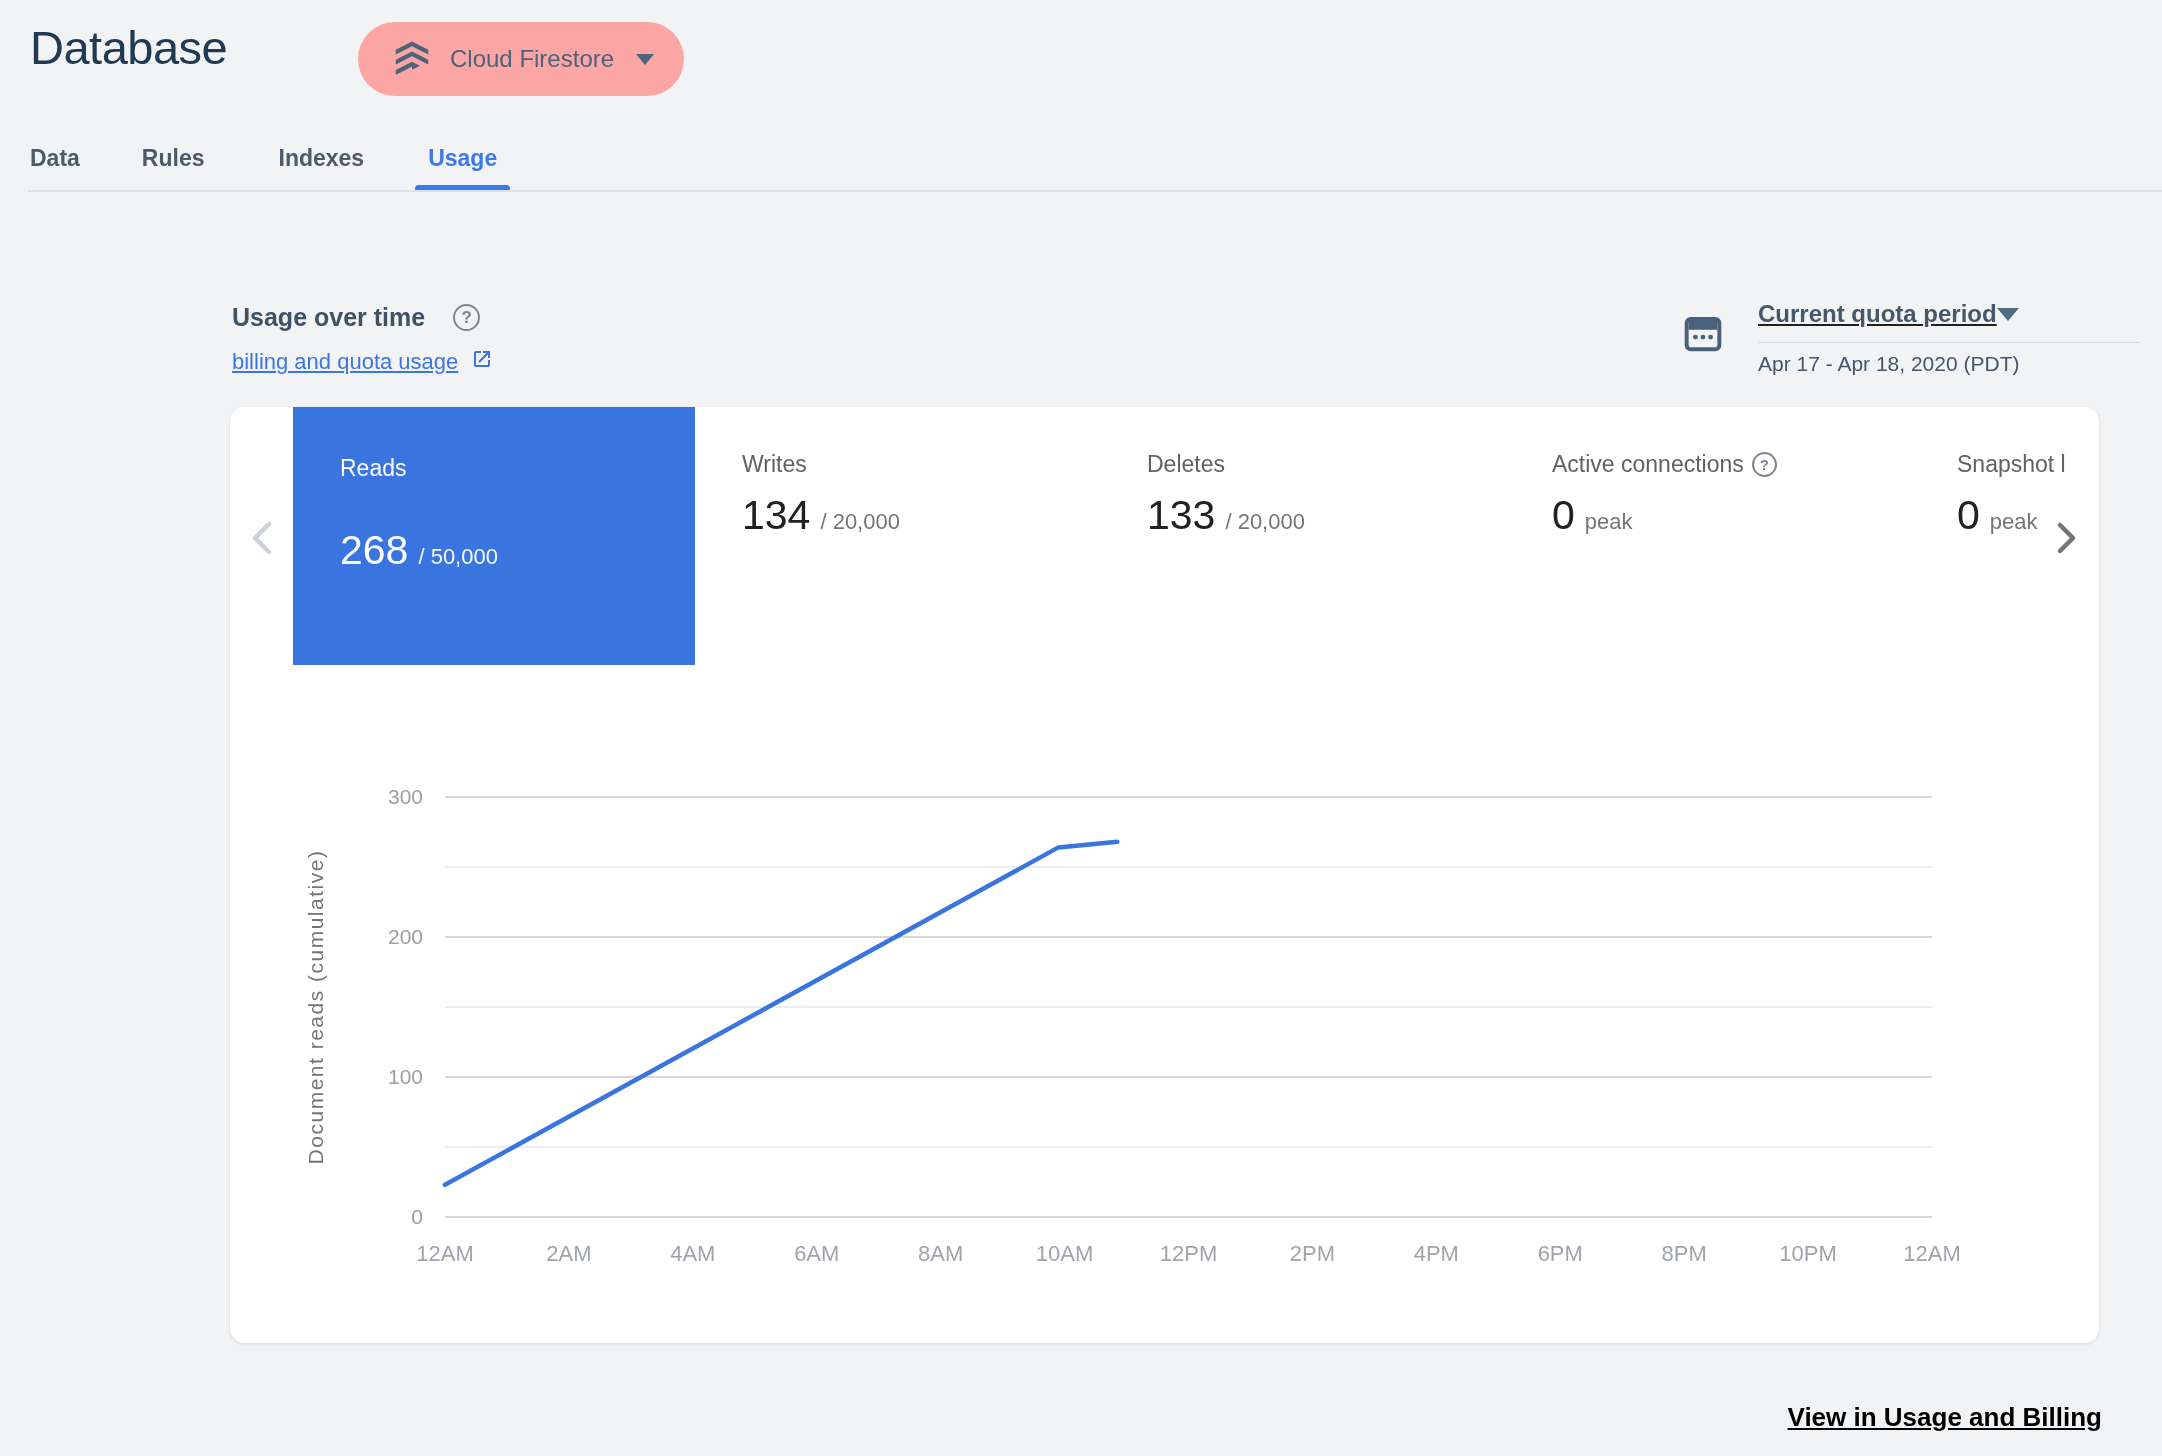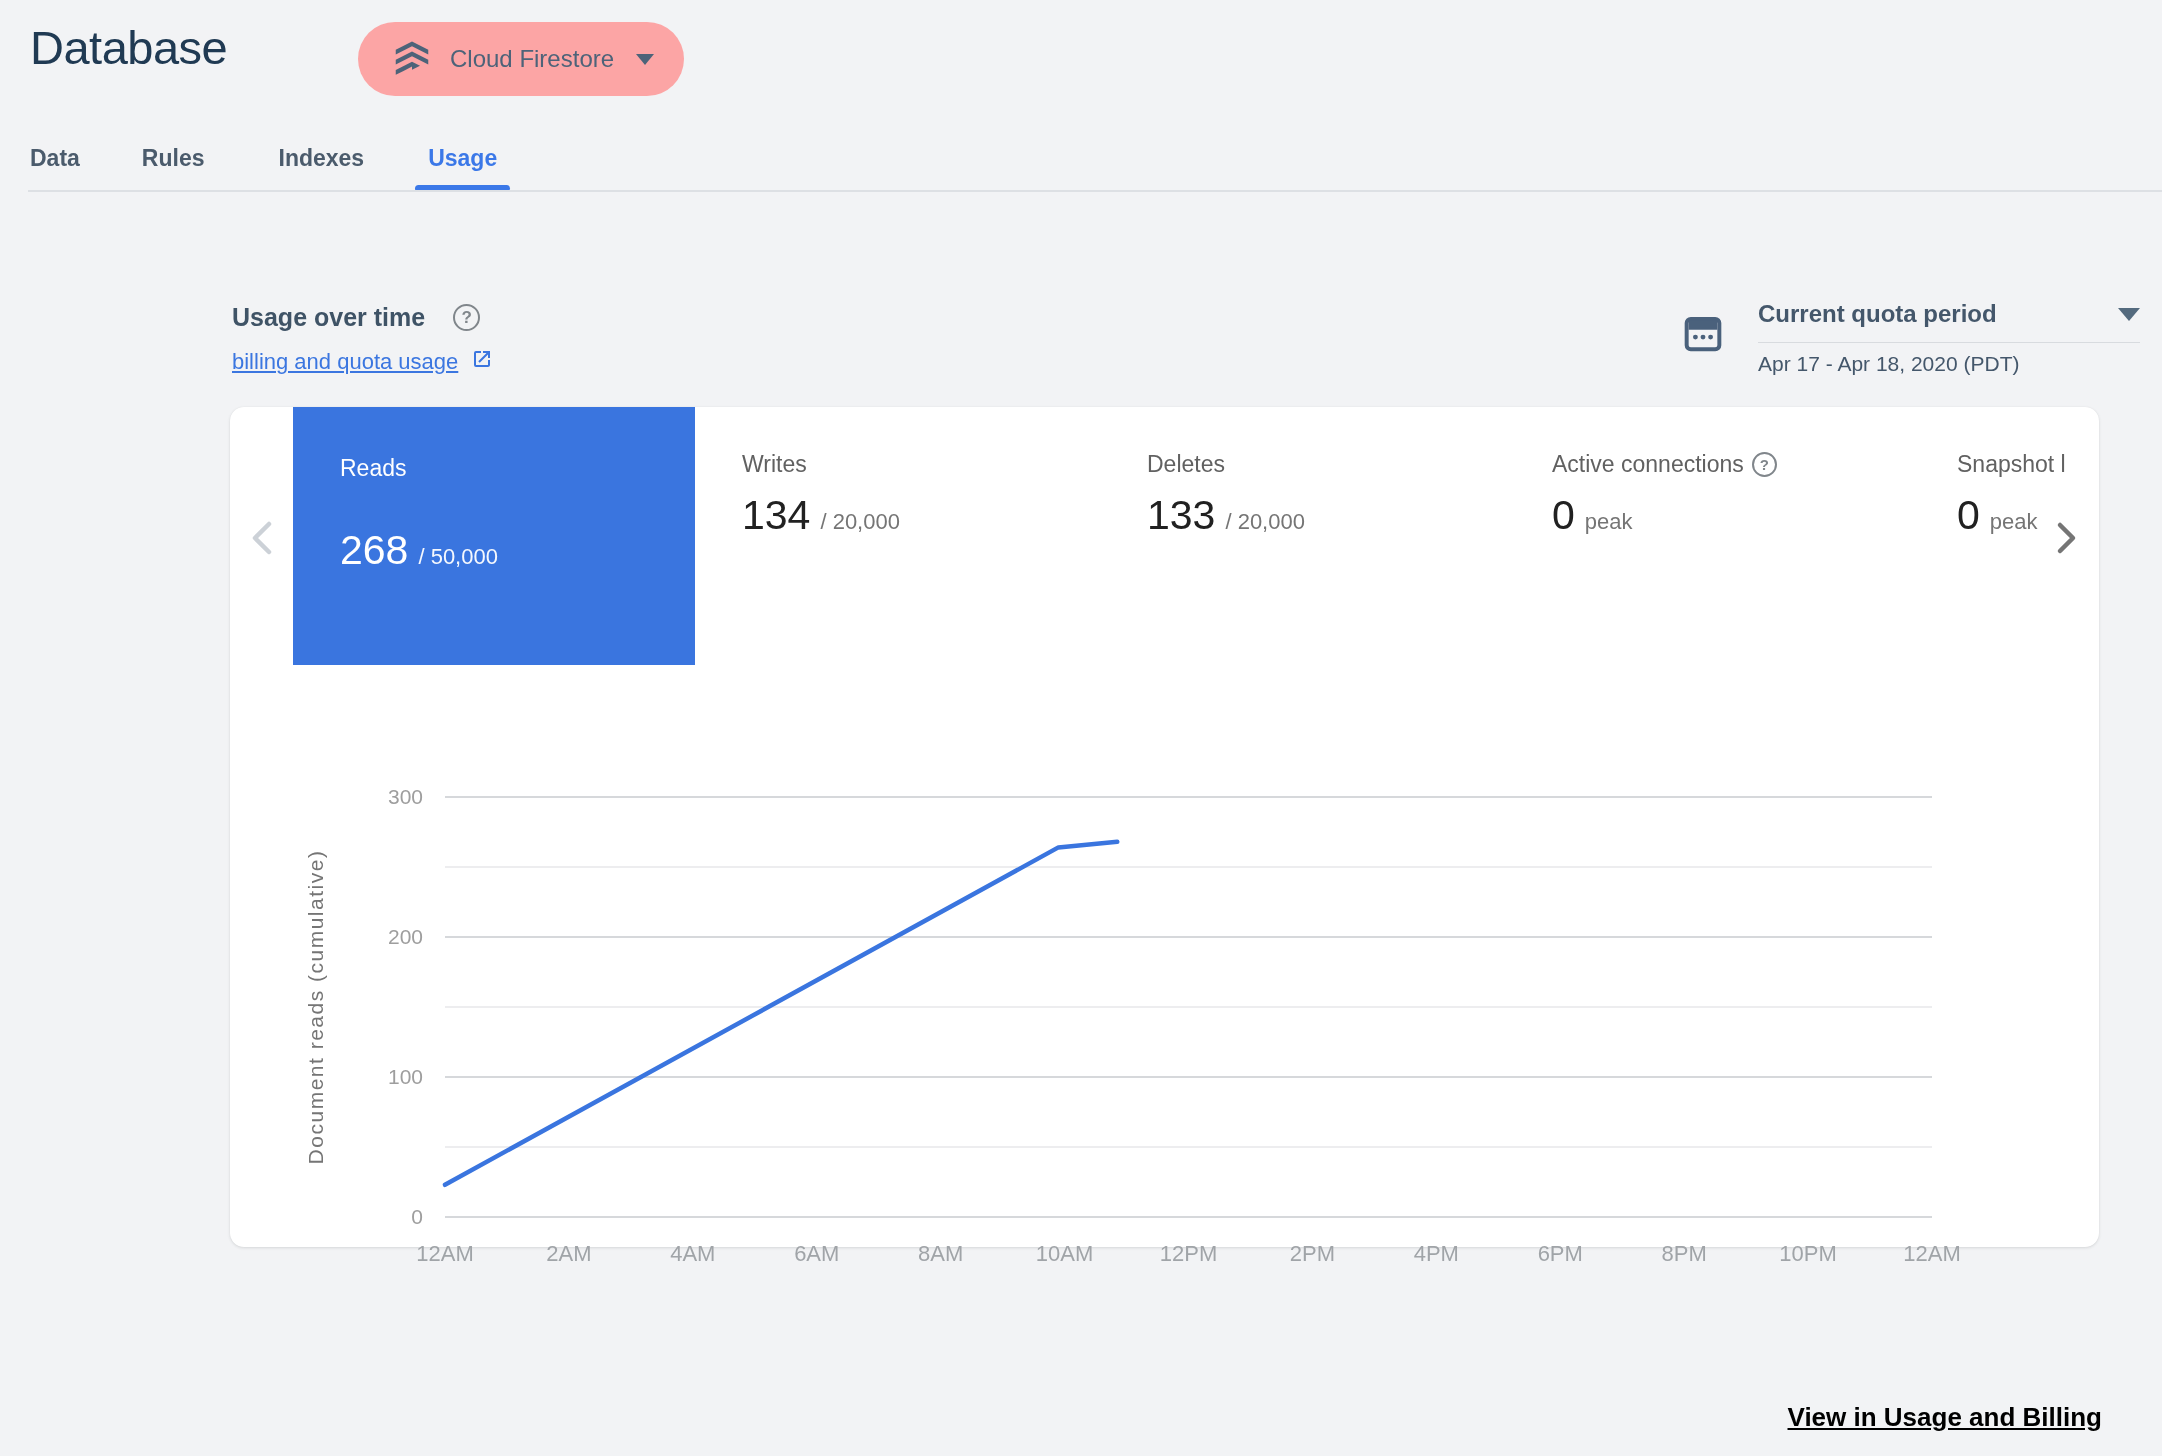--- a/index.html
+++ b/index.html
@@ -54,32 +54,32 @@
     position:absolute; left:232px; top:347px;
     font-size:22px; color:#56687a; display:flex; align-items:center; gap:10px;
   }
   .section-sub a { color:#3b76e0; font-weight:400; text-decoration:underline; cursor:pointer; }
   .ext-icon { display:inline-block; margin-left:2px; }
   
   .quota { position:absolute; left:1682px; top:300px; width:458px; }
   .cal-icon { position:absolute; left:0; top:12px; }
   .quota-main {
     position:absolute; left:76px; top:0; right:0;
-    display:flex; align-items:center; justify-content:space-between; cursor:pointer;
+    display:flex; align-items:center; cursor:pointer;text-decoration:underline;
   }
   .quota-label { font-size:24px; font-weight:700; color:#44576b; }
   .quota-caret {
     width:0; height:0; border-left:11px solid transparent; border-right:11px solid transparent;
     border-top:13px solid #546a7e;
   }
   .quota-rule { position:absolute; left:76px; right:0; top:42px; height:1px; background:#d8dbdf; }
   .quota-range { position:absolute; left:76px; top:52px; font-size:21px; color:#44576b; }
   
   .panel {
-    position:absolute; left:230px; top:407px; width:1869px; height:840px;
+    position:absolute; left:230px; top:407px; width:1869px; height:936px;
     background:#ffffff; border-radius:14px;
     box-shadow:0 1px 3px rgba(60,64,67,0.15), 0 0 1px rgba(60,64,67,0.08);
     text-decoration:underline;
   }
   .metric-card { position:absolute; cursor:pointer; }
   .metric-card .m-label { font-size:23px; color:#616161; }
   .metric-card .m-valrow { margin-top:14px; display:flex; align-items:baseline; }
   .metric-card .m-value { font-size:41px; color:#212121; }
   .metric-card .m-suffix { font-size:22px; color:#757575; margin-left:10px; }
   .card-reads {

